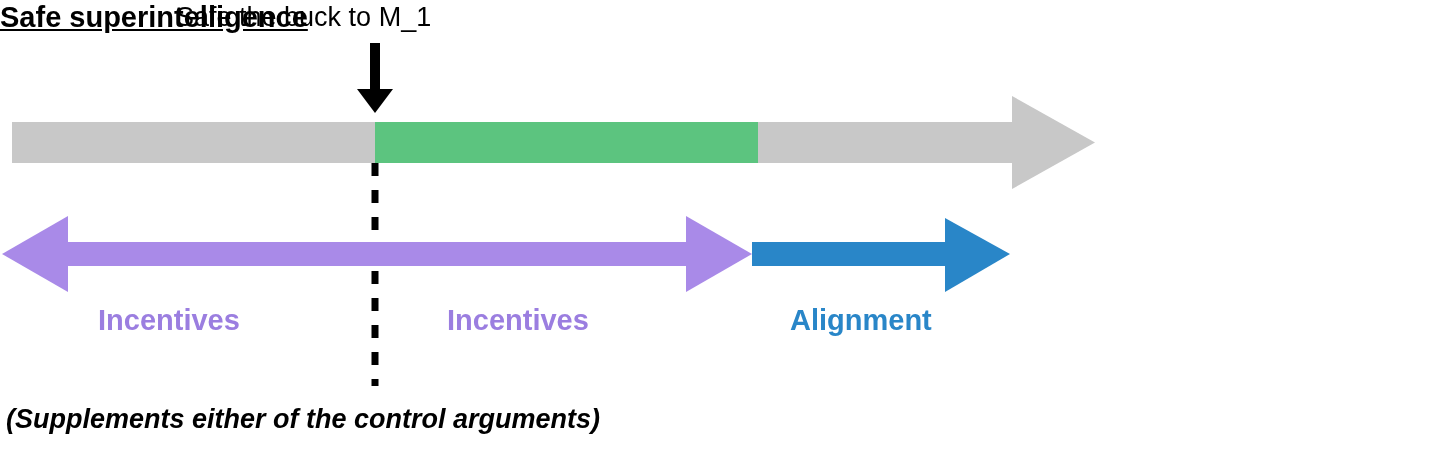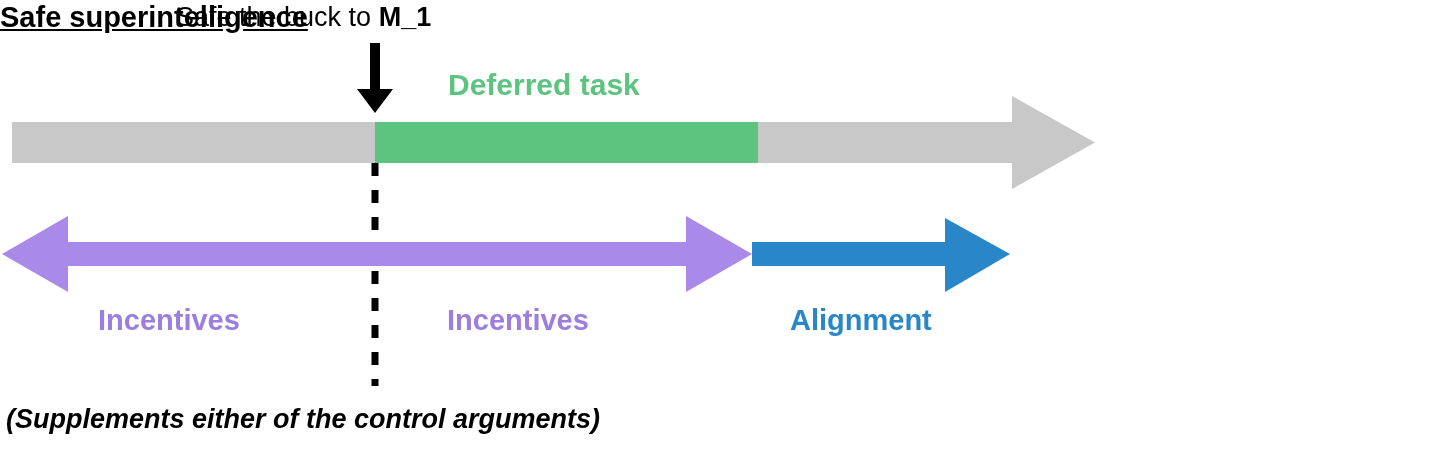--- a/index.html
+++ b/index.html
@@ -24,21 +24,21 @@
   }
 
   #pass-buck-label {
     left: 176px;
     top: 2px;
     font-size: 27px;
     font-weight: 400;
     color: #000000;
   }
   #pass-buck-label .strong {
-    font-weight: 700;
+    font-weight: 400;
   }
 
   #deferred-task-label {
     left: 448px;
     top: 68px;
     font-size: 30px;
     font-weight: 700;
     color: #5cc47f;
   }
 
@@ -122,21 +122,20 @@
     </g>
 
     <g>
       <rect x="752" y="242" width="195" height="24" fill="#2986c8"></rect>
       <polygon points="1010,254 945,218 945,292" fill="#2986c8"></polygon>
     </g>
   </svg>
 
   <div class="lbl" id="pass-buck-label"><span>Safe the buck to </span><span class="strong">M_1</span></div>
 
-  <div class="lbl" id="deferred-task-label">Deferred task</div>
 
   <div id="safe-si-label">Safe superintelligence</div>
 
   <div class="lbl" id="incentives-left-label">Incentives</div>
 
   <div class="lbl" id="incentives-right-label">Incentives</div>
 
   <div class="lbl" id="footnote-label">(Supplements either of the control arguments)</div>
 
   <div class="lbl" id="alignment-label">Alignment</div>

